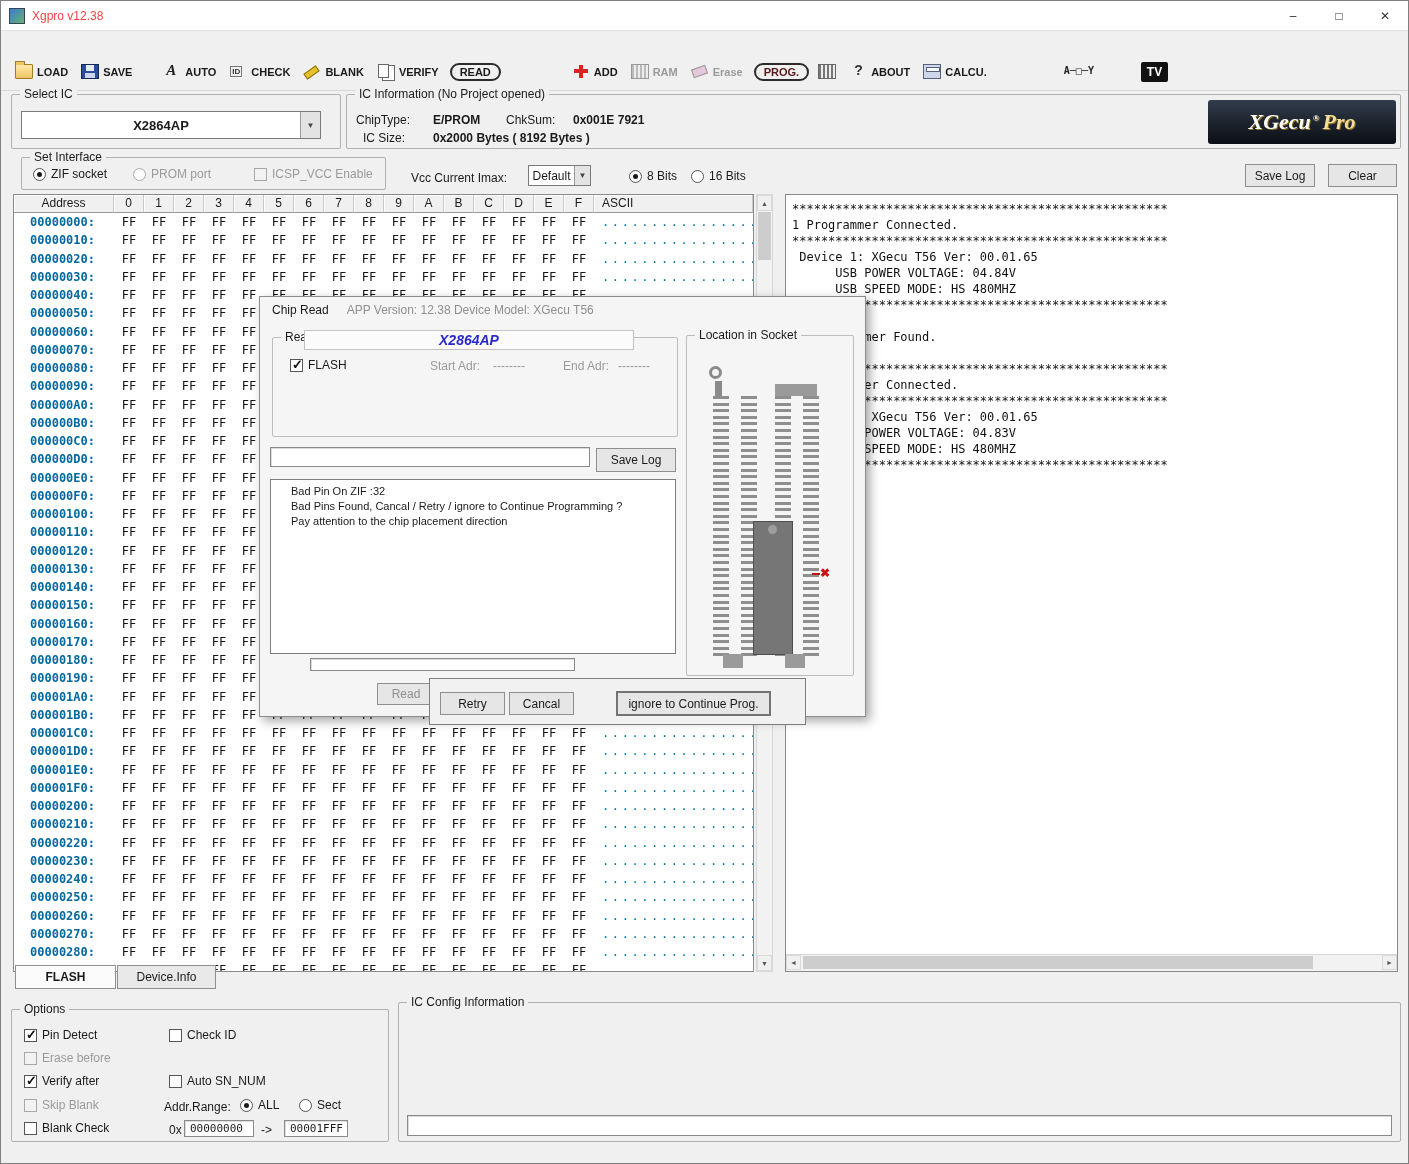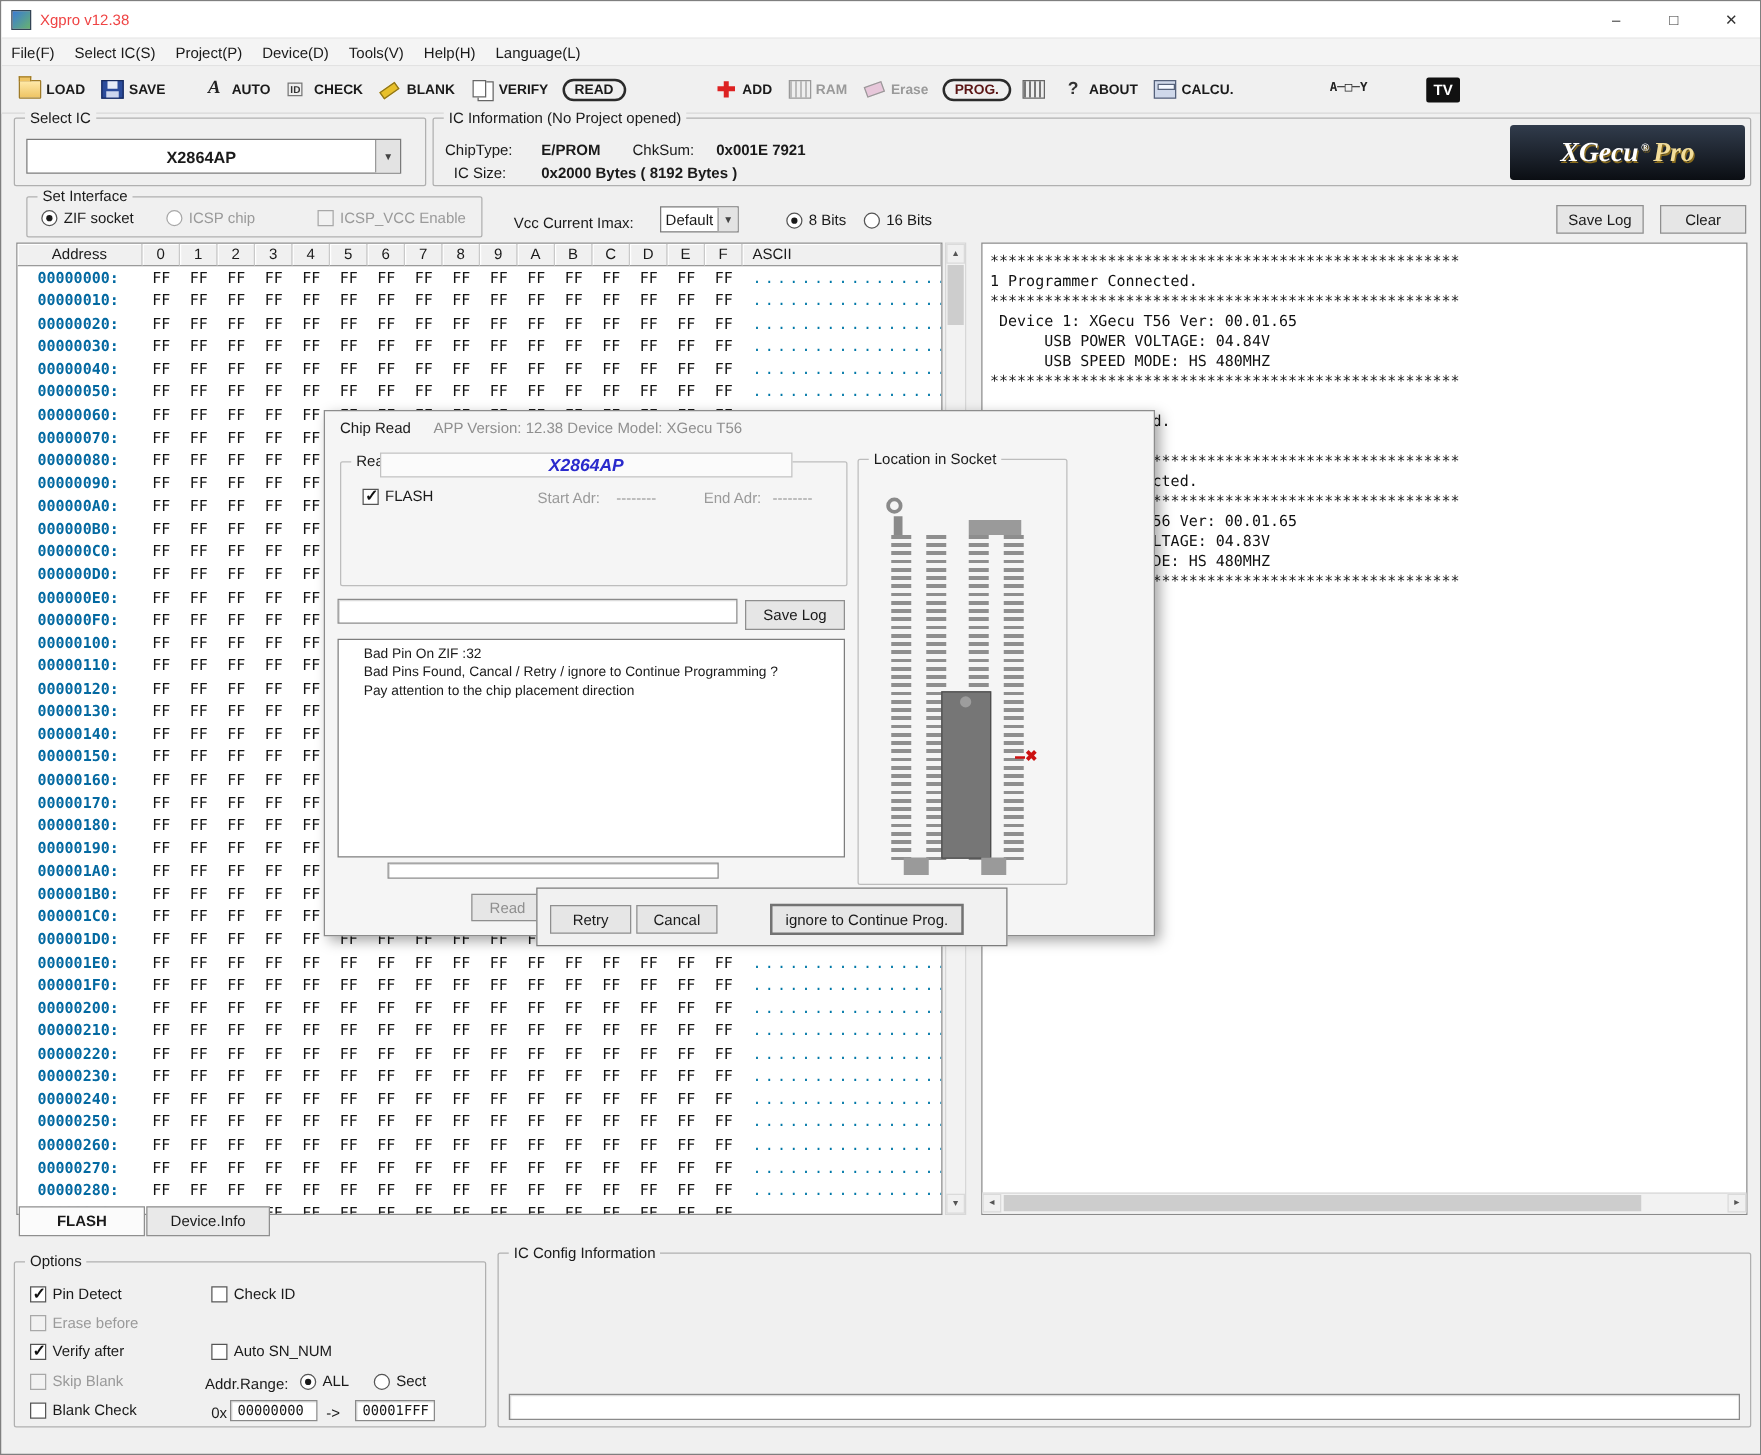--- a/index.html
+++ b/index.html
@@ -118,22 +118,22 @@
   
   .tinput{position:absolute;background:#fff;border:1px solid #8a8a8a;box-shadow:inset 1px 1px 0 #ddd;
     font-family:"DejaVu Sans Mono",monospace;font-size:11px;display:flex;align-items:center;padding-left:5px;}
   
   .statusbar{position:absolute;left:0;top:1147px;width:100%;height:17px;background:#f0f0f0;
     border-top:1px solid #d2d2d2;font-size:12px;}
   .status-prog{position:absolute;left:390px;top:0;font-family:"DejaVu Sans Mono",monospace;font-weight:bold;}
   .status-count{position:absolute;left:1284px;top:1px;width:113px;height:14px;background:#fff;
     border:1px solid #b5b5b5;font-family:"DejaVu Sans Mono",monospace;padding-left:4px;}
   
-  .dialog{position:absolute;left:258px;top:295px;width:665px;height:421px;background:#f5f5f5;
-    border:1px solid #8c8c8c;box-shadow:4px 4px 10px rgba(0,0,0,.35);z-index:50;margin-top:32px;}
+  .dialog{position:absolute;left:258px;top:295px;width:607px;height:421px;background:#f5f5f5;
+    border:1px solid #8c8c8c;box-shadow:4px 4px 10px rgba(0,0,0,.35);z-index:50;}
   .dlg-title{position:absolute;left:0;top:0;width:100%;height:26px;display:flex;align-items:center;padding-left:12px;}
   .dlg-sub{color:#8f8f8f;margin-left:18px;}
   .dialog .gtitle{background:#f5f5f5;}
   .chipname{position:absolute;left:44px;top:33px;width:330px;height:20px;background:#fbfbfb;
     border:1px solid #c2c2c2;text-align:center;line-height:18px;color:#2a2acc;font-style:italic;
     font-weight:bold;font-size:14px;z-index:2;}
   .dlg-msg{position:absolute;left:10px;top:182px;width:406px;height:175px;background:#fff;
     border:1px solid #7d7d7d;padding:4px 20px;font-size:11px;line-height:15px;}
   
   .socket{position:absolute;left:0;top:0;width:100%;height:100%;}
@@ -164,29 +164,20 @@
   <div class="titlebar">
     <span class="appicon"></span>
     <span class="apptitle">Xgpro v12.38</span>
     <span class="wctrls">
       <span class="wbtn">–</span>
       <span class="wbtn">□</span>
       <span class="wbtn">✕</span>
     </span>
   </div>
 
-  <div class="menubar">
-      <div class="menu-item">File(F)</div>
-      <div class="menu-item">Select IC(S)</div>
-      <div class="menu-item">Project(P)</div>
-      <div class="menu-item">Device(D)</div>
-      <div class="menu-item">Tools(V)</div>
-      <div class="menu-item">Help(H)</div>
-      <div class="menu-item">Language(L)</div>
-    </div>
 
   <div class="toolbar">
       <div class="tbtn tbtn-load">
         <span class="ico ico-load"></span>
         <span class="tlabel">LOAD</span>
       </div>
       <div class="tbtn tbtn-save">
         <span class="ico ico-save"></span>
         <span class="tlabel">SAVE</span>
       </div>
@@ -269,21 +260,21 @@
 
   <div class="group" style="left:20px;top:156px;width:365px;height:33px">
     <span class="gtitle">Set Interface</span>
   </div>
   <label class="rad on" style="left:32px;top:166px">
     <span class="dot"></span>
     <span>ZIF socket</span>
   </label>
   <label class="rad disabled" style="left:132px;top:166px">
     <span class="dot"></span>
-    <span>ICSP chip</span>
+    <span>PROM port</span>
   </label>
   <label class="chk disabled" style="left:253px;top:166px">
     <span class="box"></span>
     <span>ICSP_VCC Enable</span>
   </label>
   <span class="lbl" style="left:410px;top:170px">Vcc Current Imax:</span>
   <div class="combo" style="left:527px;top:164px;width:63px;height:21px">
     <span class="combo-val" style="font-weight:normal;font-size:12px">Default</span>
     <span class="combo-btn" style="width:16px">▼</span>
   </div>

